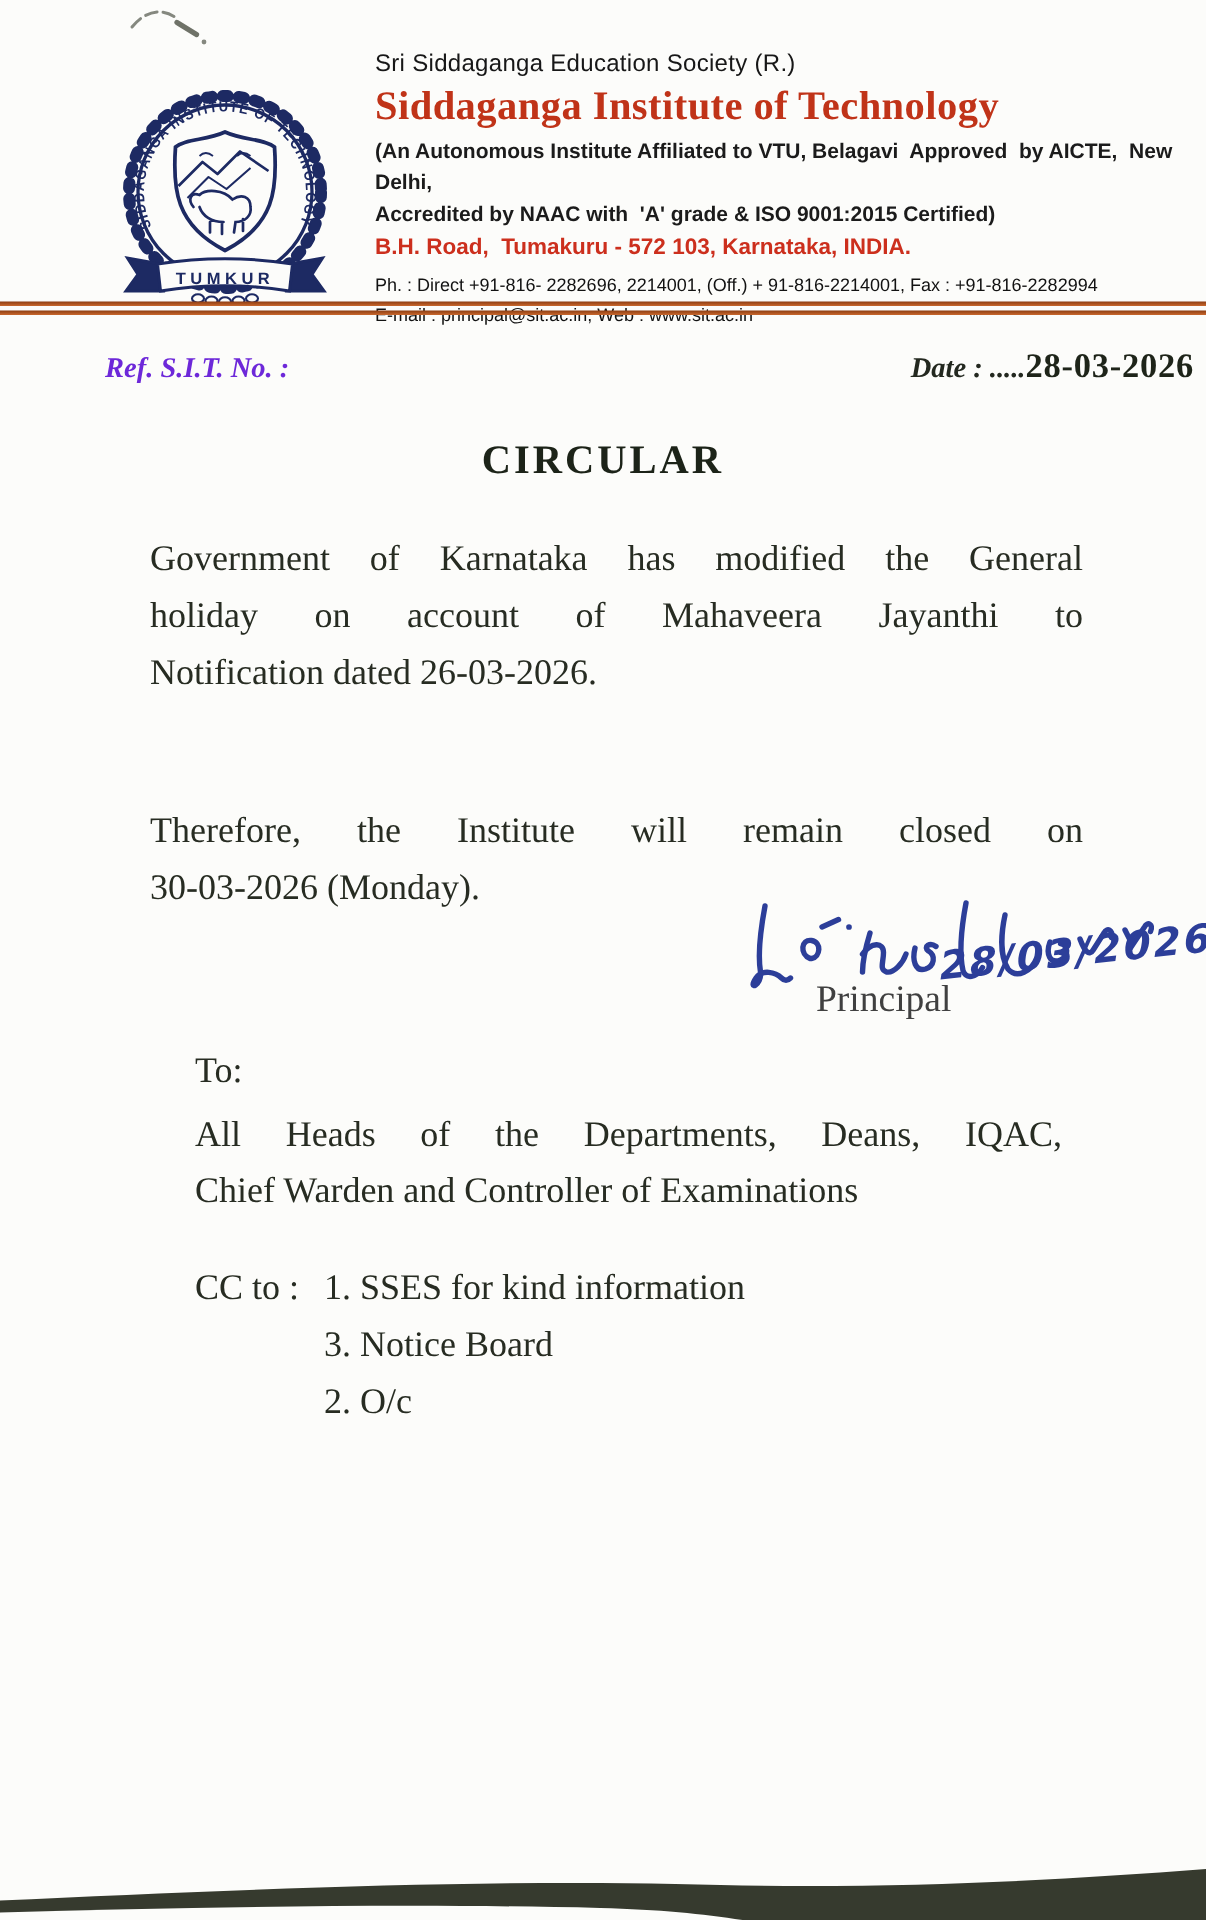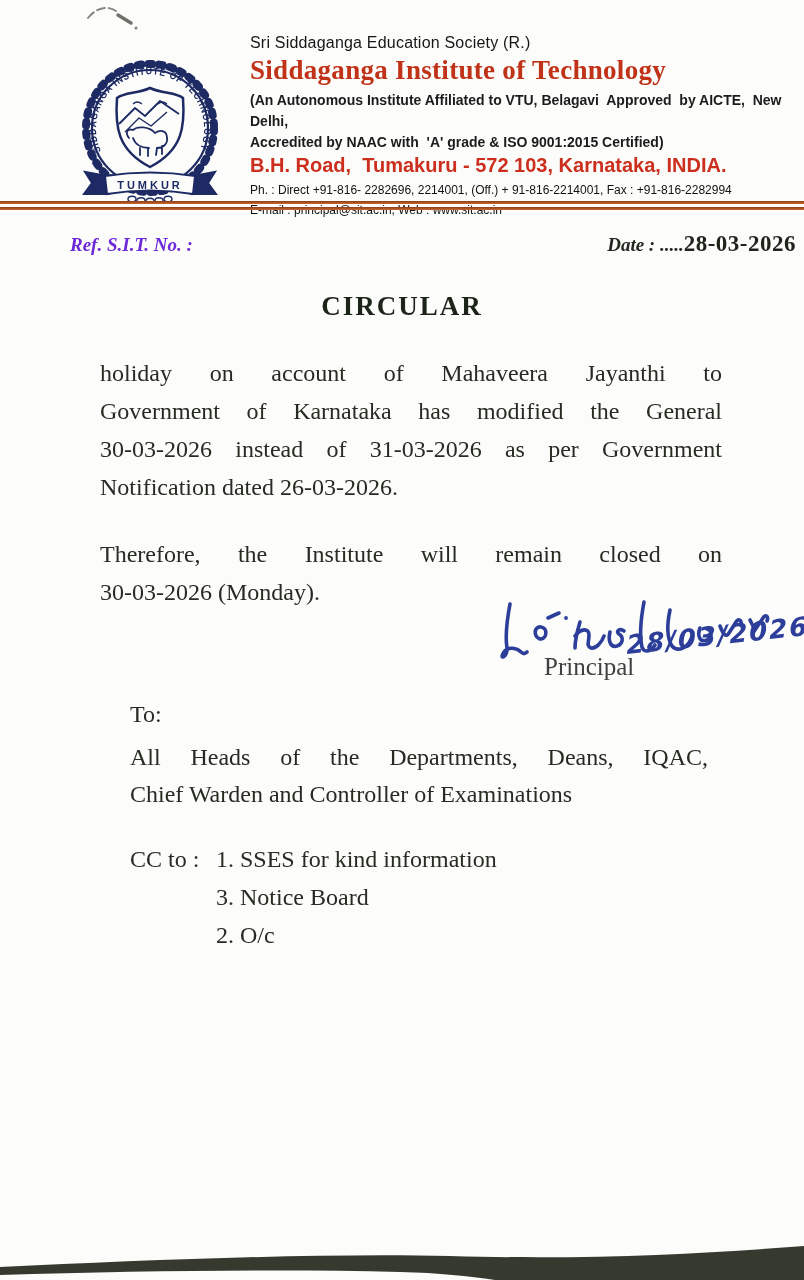--- a/index.html
+++ b/index.html
@@ -11,21 +11,21 @@
   .abs{position:absolute;}
   .sans{font-family:"Liberation Sans",sans-serif;}
   .keep-space{white-space:pre-wrap;}
 
   
   .header-text{left:250px;top:34px;width:552px;}
   .society{font-size:16px;color:#171717;font-weight:500;letter-spacing:.2px;}
   .institute{font-size:27px;font-weight:700;color:#c03318;margin-top:3px;letter-spacing:.3px;}
   .affil{font-size:14px;font-weight:600;color:#1b1b1b;line-height:21px;margin-top:4px;}
   .affil2{font-size:14px;font-weight:600;color:#1b1b1b;line-height:21px;}
-  .address{font-size:20px;font-weight:600;color:#cc2f1d;line-height:22px;margin-top:1px;}
+  .address{font-size:15px;font-weight:600;color:#cc2f1d;line-height:22px;margin-top:1px;}
   .phone,.emailweb{font-size:12px;font-weight:400;color:#121212;line-height:20px;}
   .phone{margin-top:4px;}
 
   
   .rule{left:0;right:0;top:201px;}
   .rule .band{height:3px;background:linear-gradient(to bottom,#8d3d12,#c9682e);}
   .rule .band+.band{margin-top:3px;}
 
   
   .meta{left:70px;right:8px;top:231px;display:flex;justify-content:space-between;align-items:baseline;}
@@ -128,23 +128,22 @@
     <span>
       <span class="date-label">Date : .....</span><span class="date-value">28-03-2026</span>
     </span>
   </div>
 
   <div class="abs title-wrap">
     <span class="title">CIRCULAR</span>
   </div>
 
   <div class="abs para para1">
+    <div class="ln">Government of Karnataka has modified the General</div>
     <div class="ln">holiday on account of Mahaveera Jayanthi to</div>
-    <div class="ln">Government of Karnataka has modified the General</div>
-    <div class="ln">30-03-2026 instead of 31-03-2026 as per Government</div>
     <div class="ln last">Notification dated 26-03-2026.</div>
   </div>
 
   <div class="abs para para2">
     <div class="ln">Therefore, the Institute will remain closed on</div>
     <div class="ln last">30-03-2026 (Monday).</div>
   </div>
 
   <svg class="abs sig-svg" width="300" height="80" viewBox="0 0 300 80">
     <g fill="none" stroke="#2c3e99" stroke-width="3.6" stroke-linecap="round">

